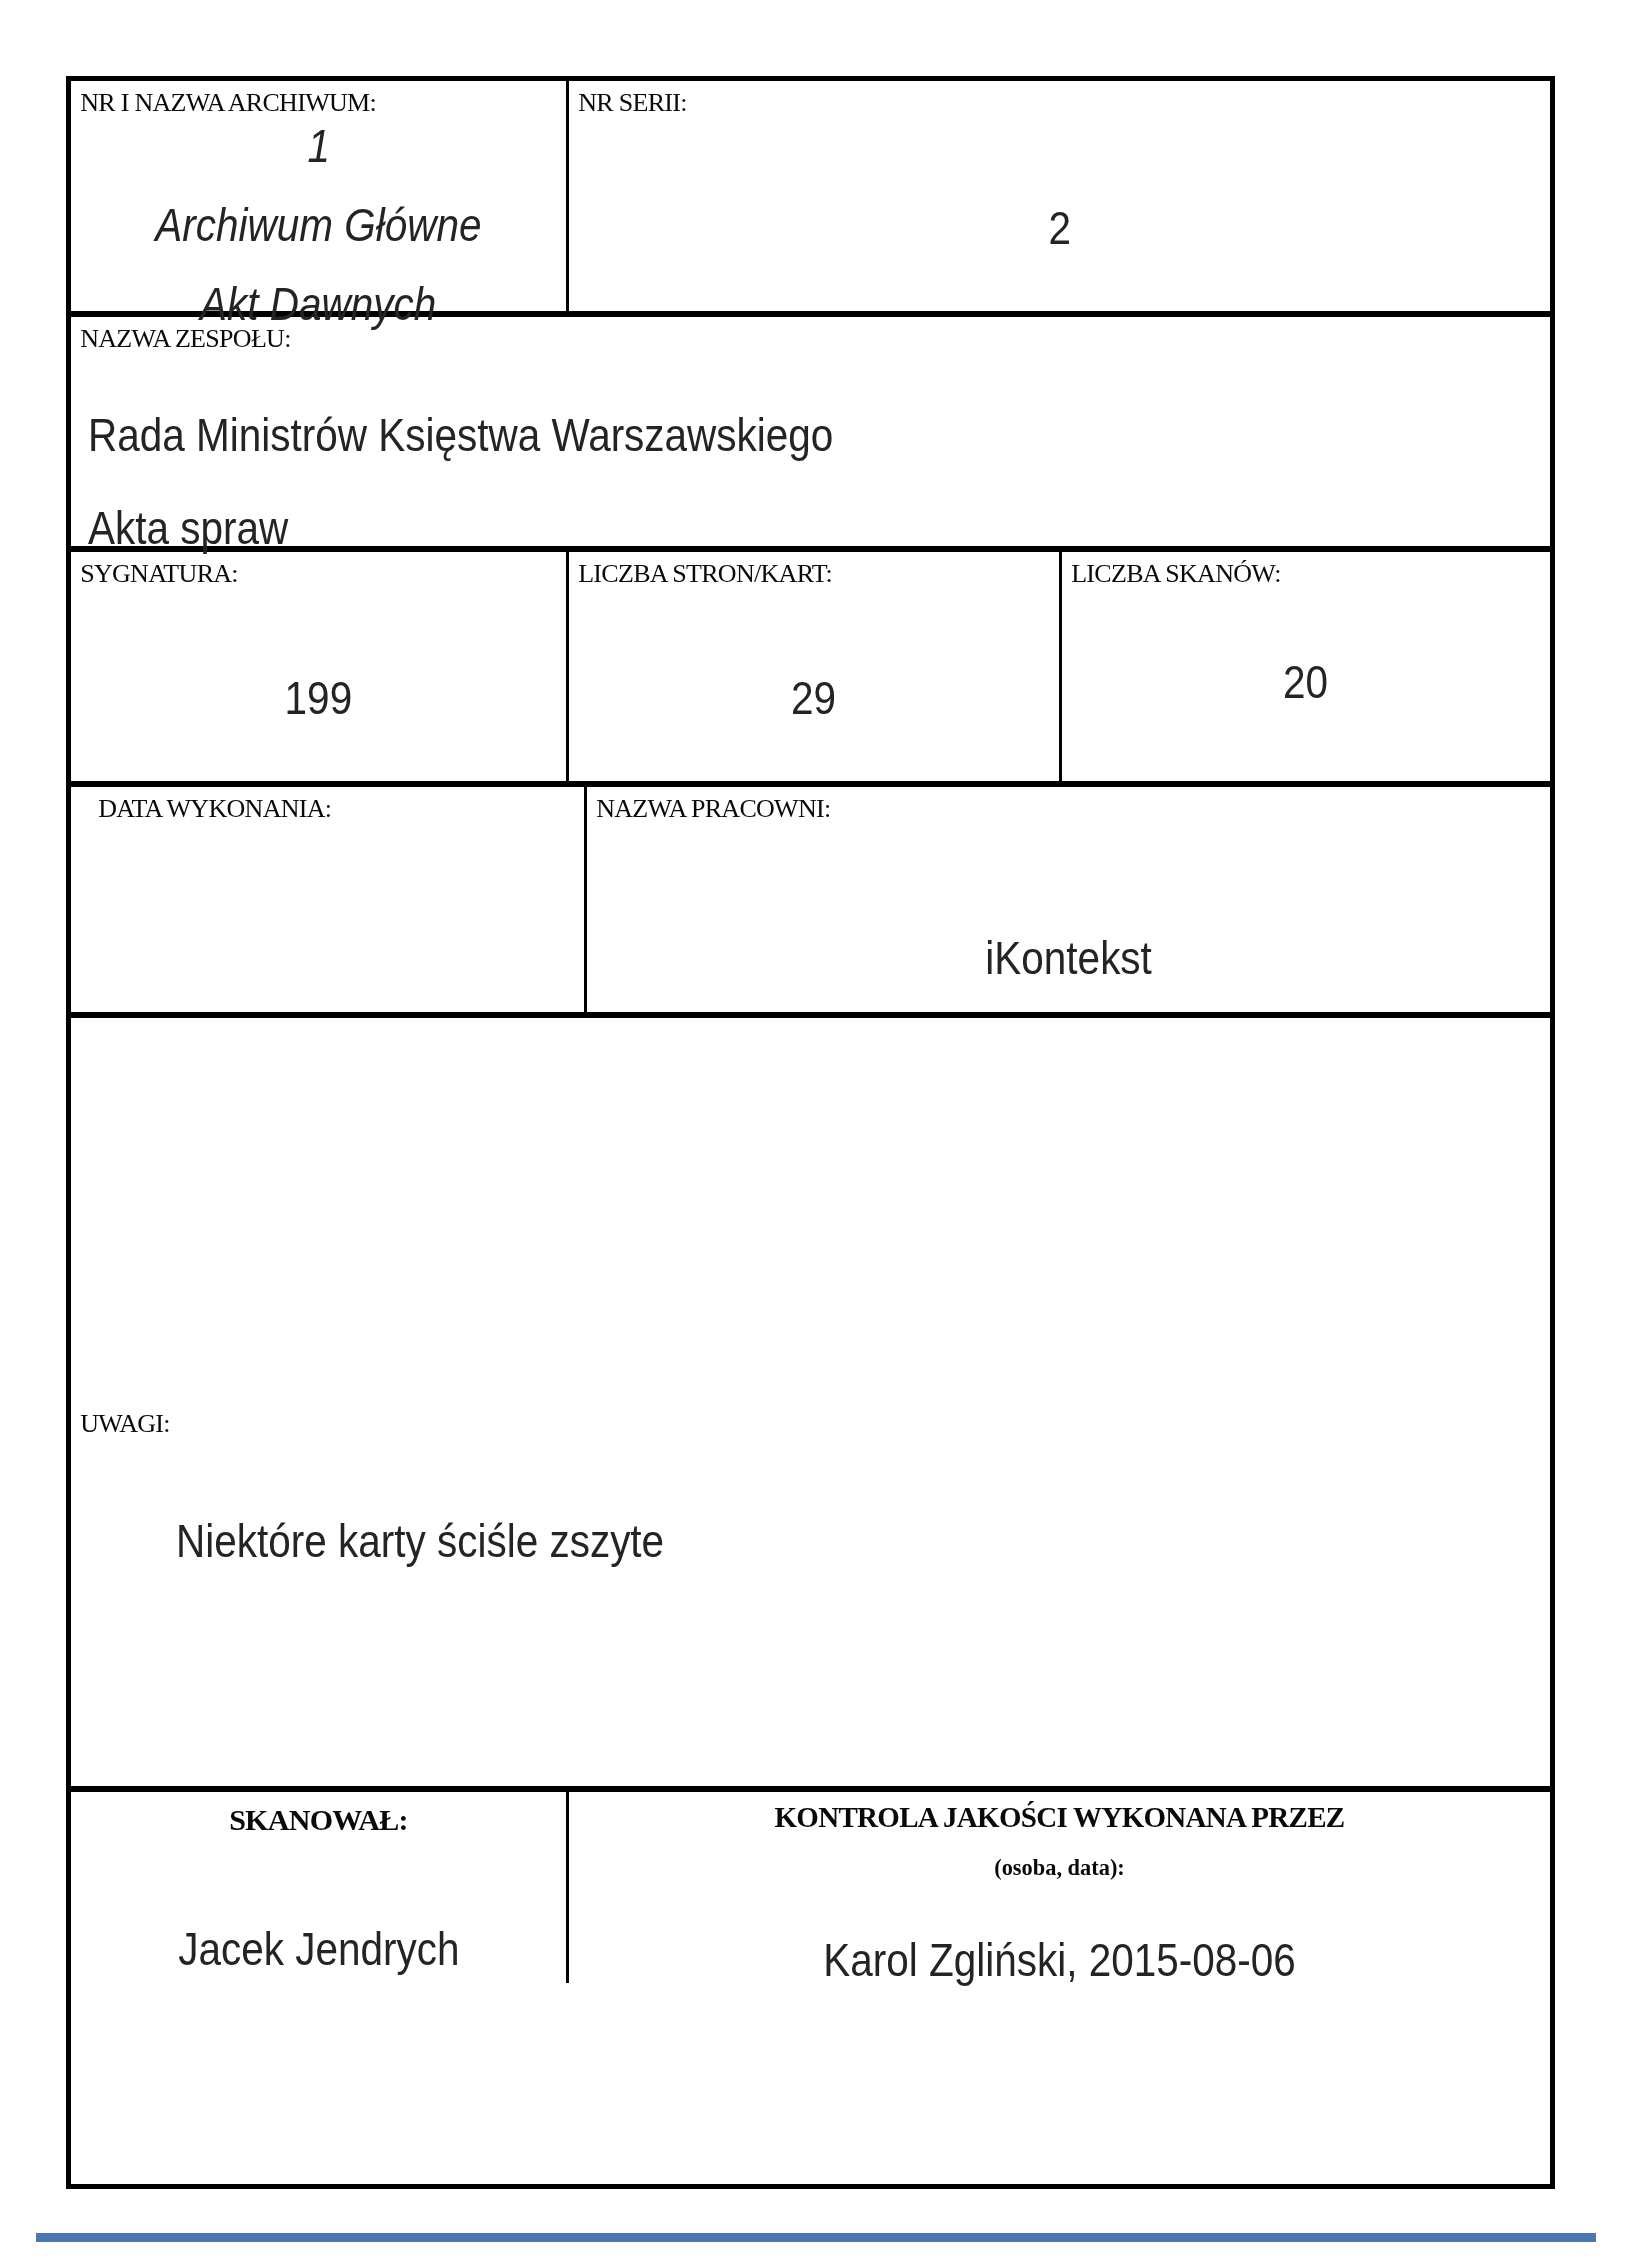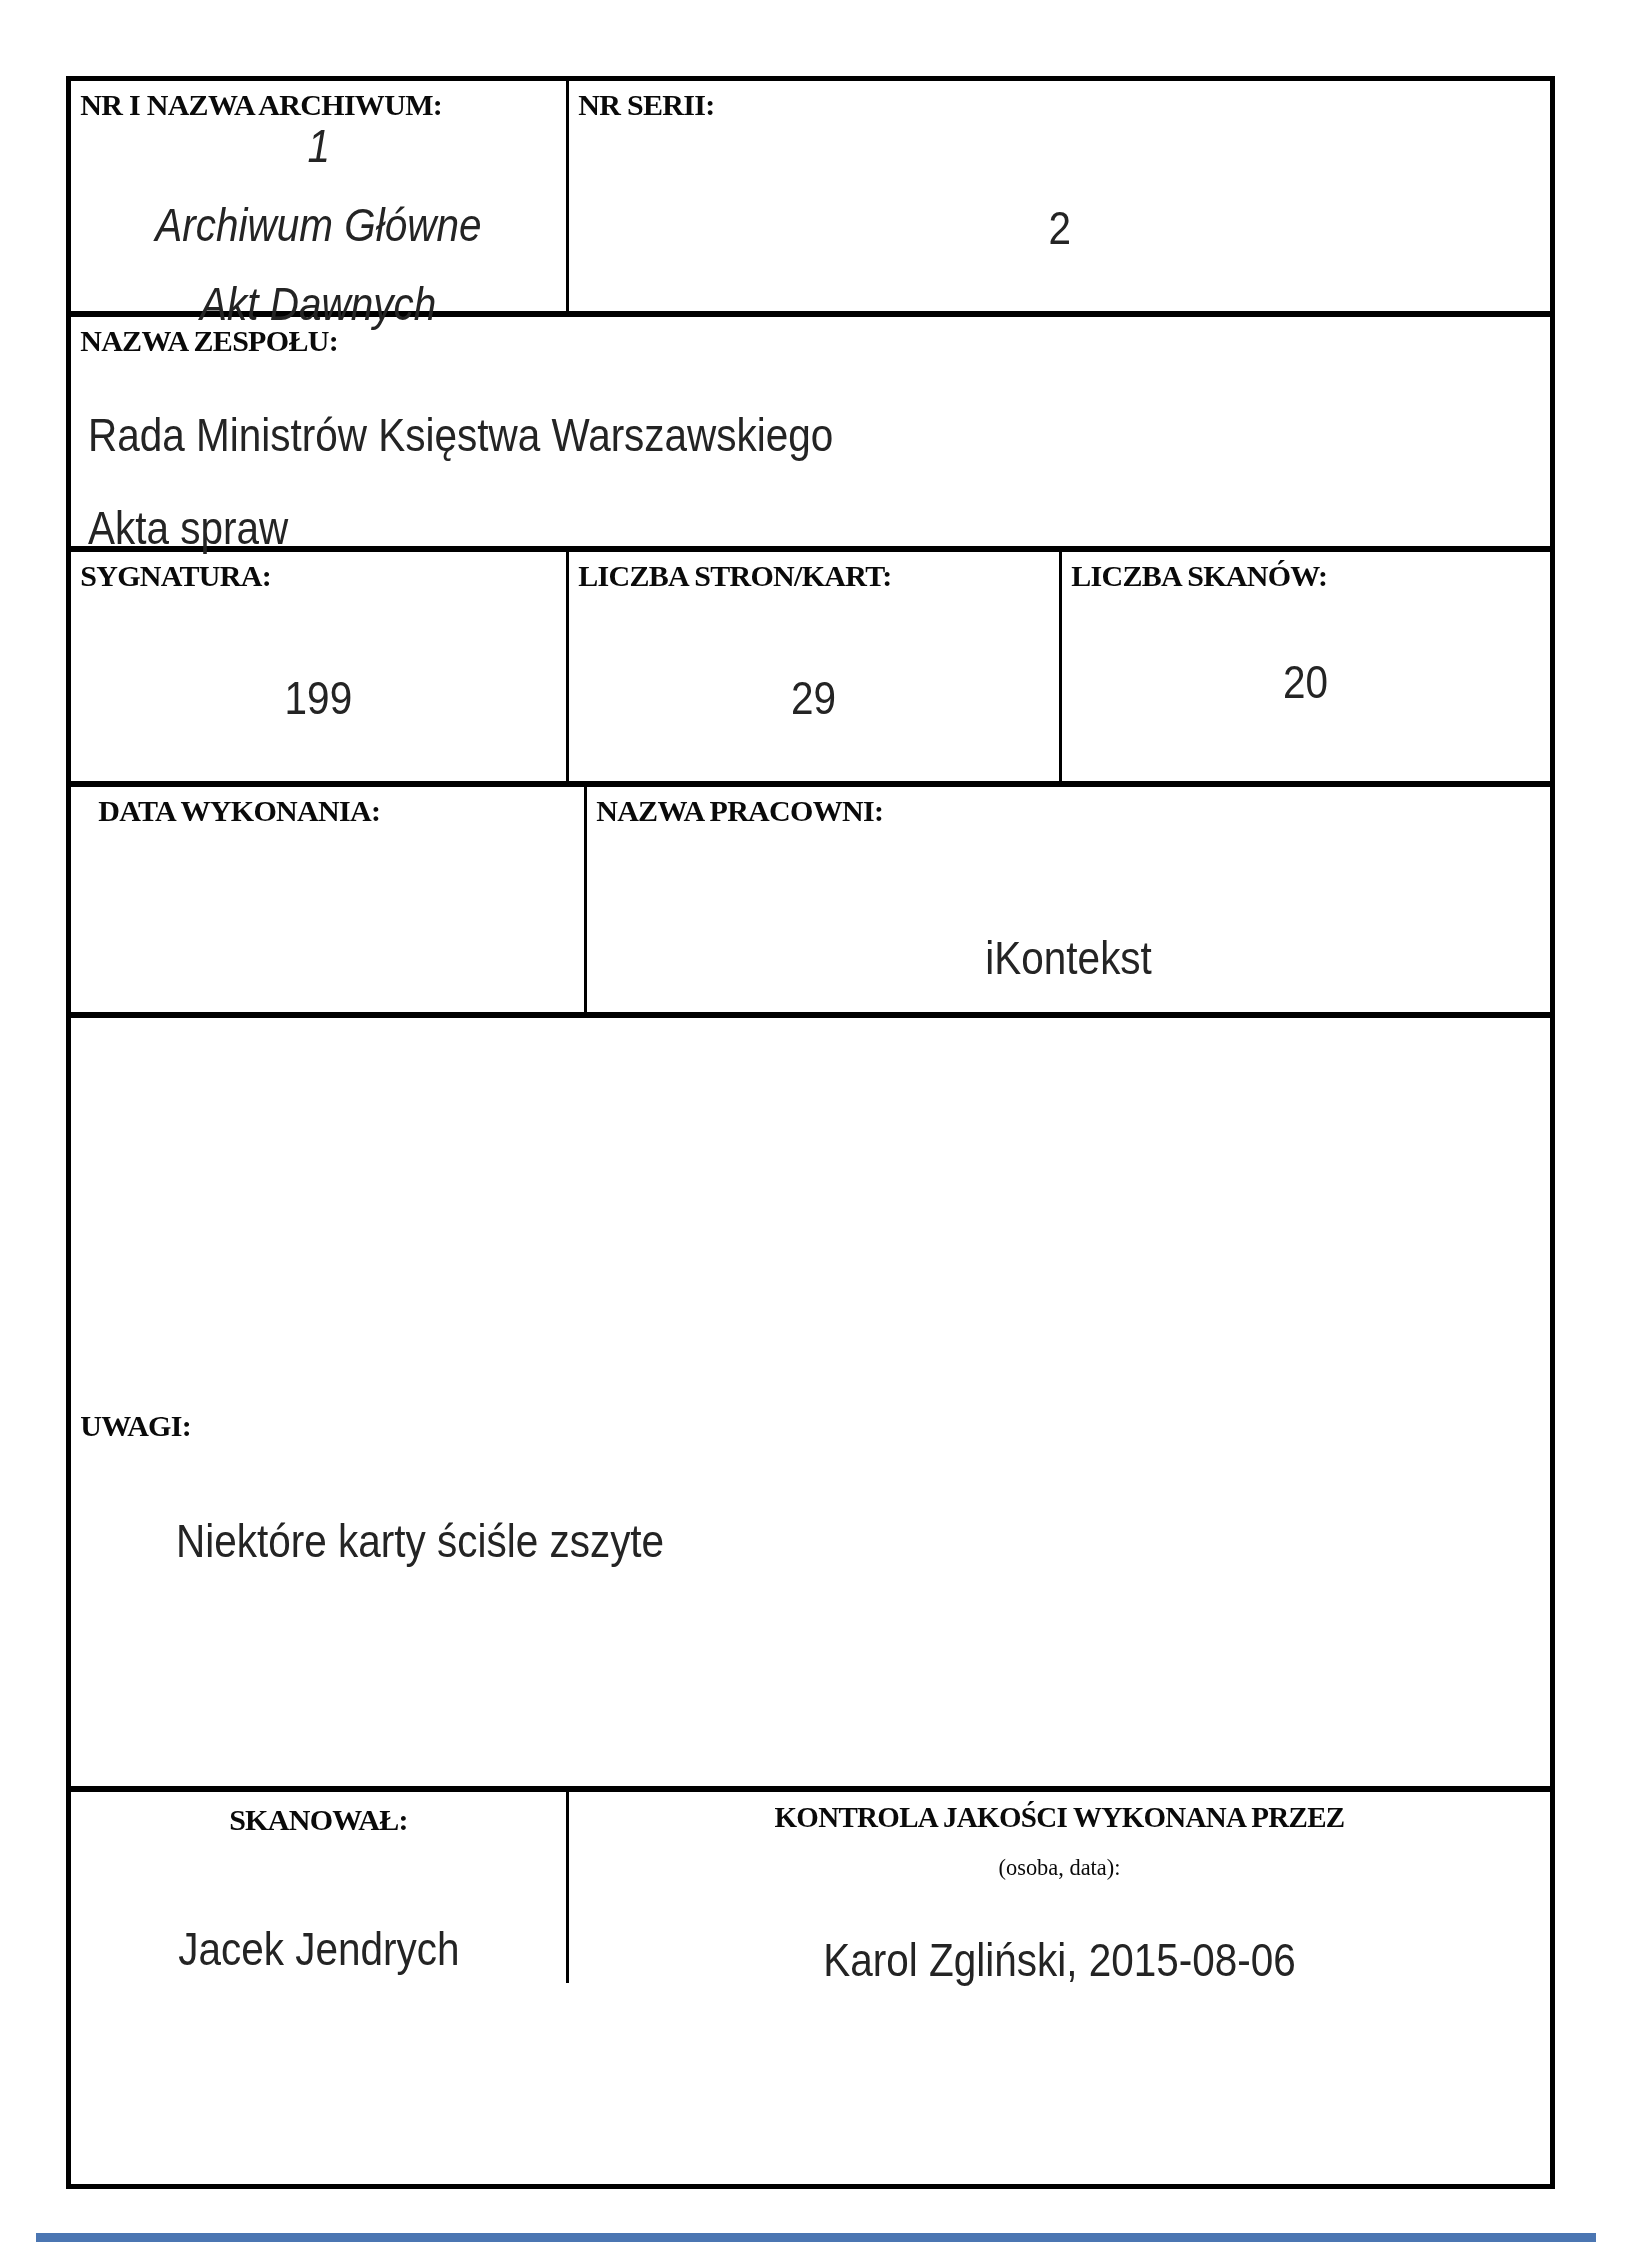--- a/index.html
+++ b/index.html
@@ -9,40 +9,40 @@
              border:5.3px solid #000;box-sizing:border-box;background:#fff;}
   .row{display:flex;box-sizing:border-box;border-bottom:6px solid #000;}
   .row.r4{border-bottom-width:6.6px;}
   .row.r6{border-bottom:none;}
   .cell{position:relative;box-sizing:border-box;border-right:3.3px solid #000;}
   .cell.last{border-right:none;}
   .r1{height:236px;} .r2{height:235px;} .r3{height:235px;}
   .r4{height:231px;padding-left:18px;} .r5{height:774px;align-items:center;} .r6{height:191px;}
   .w1{width:498px;} .w2{width:493px;} .w3{width:488px;flex:1;}
   .wfull{width:100%;} .w4a{width:498px;} .w4b{flex:1;}
-  .hdr{position:absolute;top:6.6px;left:9.2px;font-weight:bold;font-size:30px;
+  .hdr{position:absolute;top:6.6px;left:9.2px;font-weight:normal;font-size:26px;
        letter-spacing:-0.7px;white-space:nowrap;}
   .val{font-family:"Liberation Sans",sans-serif;color:#242424;font-size:46px;
        display:inline-block;transform:scaleX(0.88);transform-origin:center;
        white-space:nowrap;}
   .center-abs{position:absolute;left:0;right:0;text-align:center;}
   
   .arch-lines{position:absolute;top:32px;left:0;right:0;text-align:center;
               line-height:66px;}
   .arch-lines .val{font-style:italic;}
   
   .fonds-lines{position:absolute;top:78px;left:17px;line-height:80px;text-align:left;}
   .fonds-lines .val{transform-origin:left center;}
   
   .remark-val{position:absolute;top:112px;left:105px;}
   .remark-val .val{transform-origin:left center;}
   .qc-l1{position:absolute;top:9.2px;left:0;right:0;text-align:center;
          font-weight:bold;font-size:29px;letter-spacing:-0.7px;}
   .qc-l2{position:absolute;top:63px;left:0;right:0;text-align:center;
-         font-weight:normal;font-size:22.4px;}
+         font-weight:bold;font-size:22.4px;}
   .skan-hdr{position:absolute;top:10.5px;left:0;right:0;text-align:center;
             font-weight:bold;font-size:30px;letter-spacing:-0.7px;}
   .accent-line{position:absolute;left:36px;top:2233px;width:1560px;height:8.5px;
                background:#4b76b2;}
 </style>
 </head>
 <body>
 
 <div class="page">
   <div class="doc-table">

